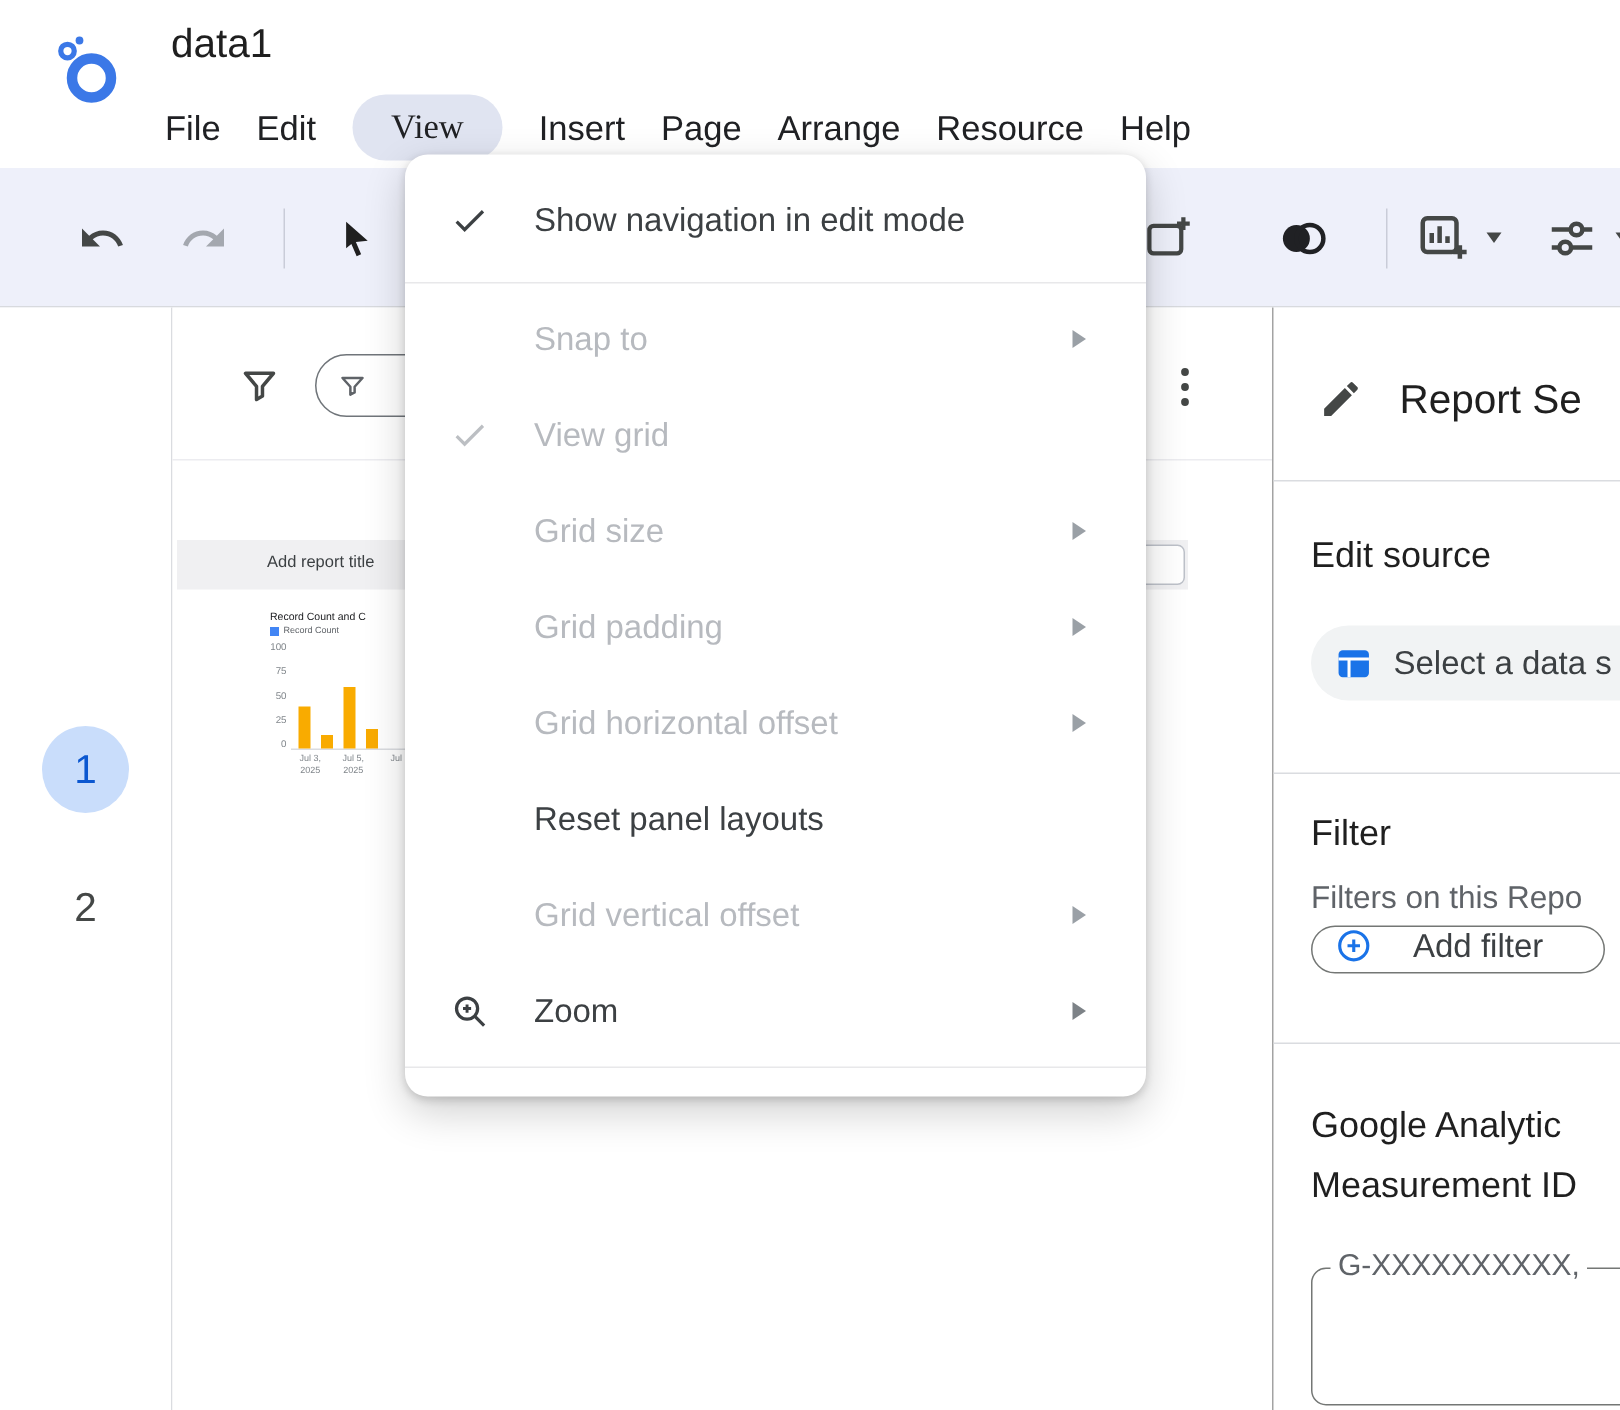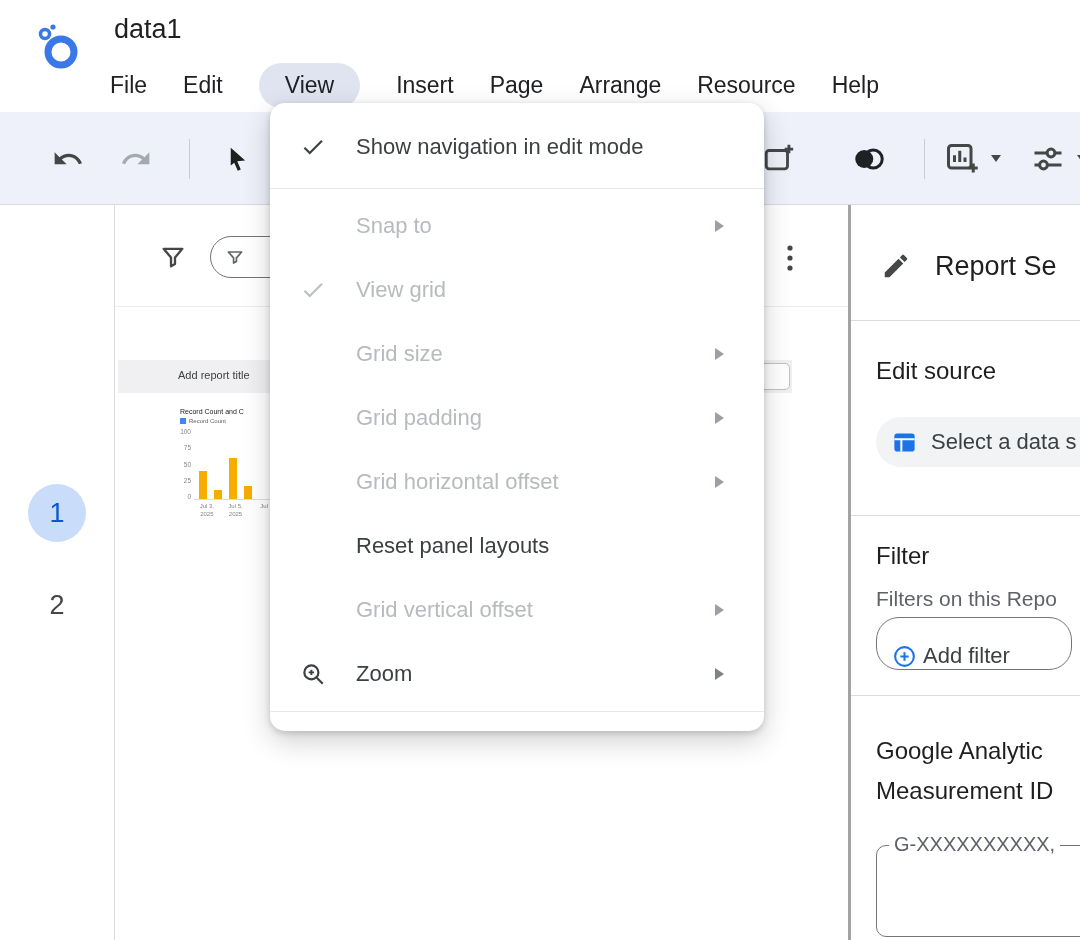--- a/index.html
+++ b/index.html
@@ -5,23 +5,23 @@
   *{margin:0;padding:0;box-sizing:border-box;}
   html,body{width:1080px;height:940px;}
   body{position:relative;overflow:hidden;background:#fff;color:#1f1f1f;
        font-family:"Liberation Sans",sans-serif;}
 
   
   .header{position:absolute;left:0;top:0;width:1080px;height:112px;background:#fff;}
   .logo{position:absolute;left:34px;top:22px;width:48px;height:50px;}
   .app-title{position:absolute;left:114px;top:14px;font-size:27px;color:#1f1f1f;}
   .menubar{position:absolute;left:110px;top:62px;height:46px;display:flex;align-items:center;
-           gap:36px;font-size:23px;color:#202124;}
+           gap:24px;font-size:23px;color:#202124;}
   .menu-item{cursor:default;white-space:nowrap;}
-  .menu-item.active{background:#e0e4f1;border-radius:23px;padding:9px 26px;}
+  .menu-item.active{background:#e0e4f1;border-radius:23px;padding:9px 26px;font-family:Liberation Serif, serif;}
 
   
   .toolbar{position:absolute;left:0;top:112px;width:1080px;height:93px;background:#eef0fa;}
   .toolbar::after{content:"";position:absolute;left:0;bottom:0;width:100%;height:1px;background:#d8dade;}
   .tb-btn{position:absolute;top:50%;transform:translateY(-50%);background:none;border:none;
           display:flex;align-items:center;gap:6px;padding:0;}
   .tb-divider{position:absolute;top:50%;transform:translateY(-50%);width:1px;height:40px;background:#c9ccd8;}
   .caret{width:0;height:0;border-top:7px solid #444746;border-left:5.5px solid transparent;
          border-right:5.5px solid transparent;margin-left:5px;}
 
@@ -55,33 +55,33 @@
   .mc-yaxis{width:14px;display:flex;flex-direction:column;justify-content:space-between;
             align-items:flex-end;font-size:6.5px;color:#80868b;padding-right:3px;}
   .mc-bararea{flex:1;display:flex;align-items:flex-end;gap:7px;padding-left:5px;
               border-bottom:1px solid #dadce0;}
   .bar{width:8px;background:#f9ab00;}
   .mc-xlabels{display:flex;gap:5px;padding-left:15px;margin-top:2px;}
   .xtick{width:24px;font-size:6px;color:#80868b;text-align:center;line-height:1.35;}
 
   
   .right-panel{position:absolute;left:848px;top:205px;width:232px;height:735px;background:#fff;
-               border-left:3px solid #a3a3a3;}
+               border-left:1px solid #a3a3a3;}
   .rp-pencil{position:absolute;left:30px;top:46px;}
   .rp-title{position:absolute;left:84px;top:46px;font-size:27px;color:#1f1f1f;white-space:nowrap;}
   .rp-divider{position:absolute;left:0;width:100%;height:1px;background:#dadce0;}
   .d1{top:115px;} .d2{top:310px;} .d3{top:490px;}
   .rp-heading{position:absolute;left:25px;font-size:24px;color:#1f1f1f;white-space:nowrap;}
   .h-ds{top:152px;} .h-f{top:337px;}
   .select-data-pill{position:absolute;left:25px;top:212px;width:232px;height:50px;background:#f1f3f4;
                     border:none;border-radius:25px;display:flex;align-items:center;gap:13px;
                     padding-left:15px;font-size:22px;color:#3c4043;white-space:nowrap;font-family:inherit;}
   .rp-desc{position:absolute;left:25px;top:382px;font-size:21px;color:#5f6368;white-space:nowrap;}
-  .add-filter-pill{position:absolute;left:25px;top:412px;height:53px;width:196px;background:#fff;
-                   border:1px solid #747775;border-radius:23px;display:flex;align-items:flex-end;gap:6px;
+  .add-filter-pill{position:absolute;left:25px;top:412px;height:32px;width:196px;background:#fff;
+                   border:1px solid #747775;border-radius:23px;display:flex;align-items:flex-start;gap:27px;
                    padding-left:15px;font-size:22px;color:#3c4043;white-space:nowrap;font-family:inherit;}
   .ga-heading{position:absolute;left:25px;top:526px;font-size:24px;line-height:40px;color:#1f1f1f;
               white-space:nowrap;}
   .ga-field{position:absolute;left:25px;top:640px;width:222px;height:92px;border:1px solid #747775;
             border-radius:10px;background:#fff;}
   .ga-label{position:absolute;left:12px;top:-13px;background:#fff;padding:0 5px;font-size:20px;
             color:#5f6368;white-space:nowrap;}
 
   
   .view-dropdown{position:absolute;left:270px;top:103px;width:494px;background:#fff;border-radius:15px;

